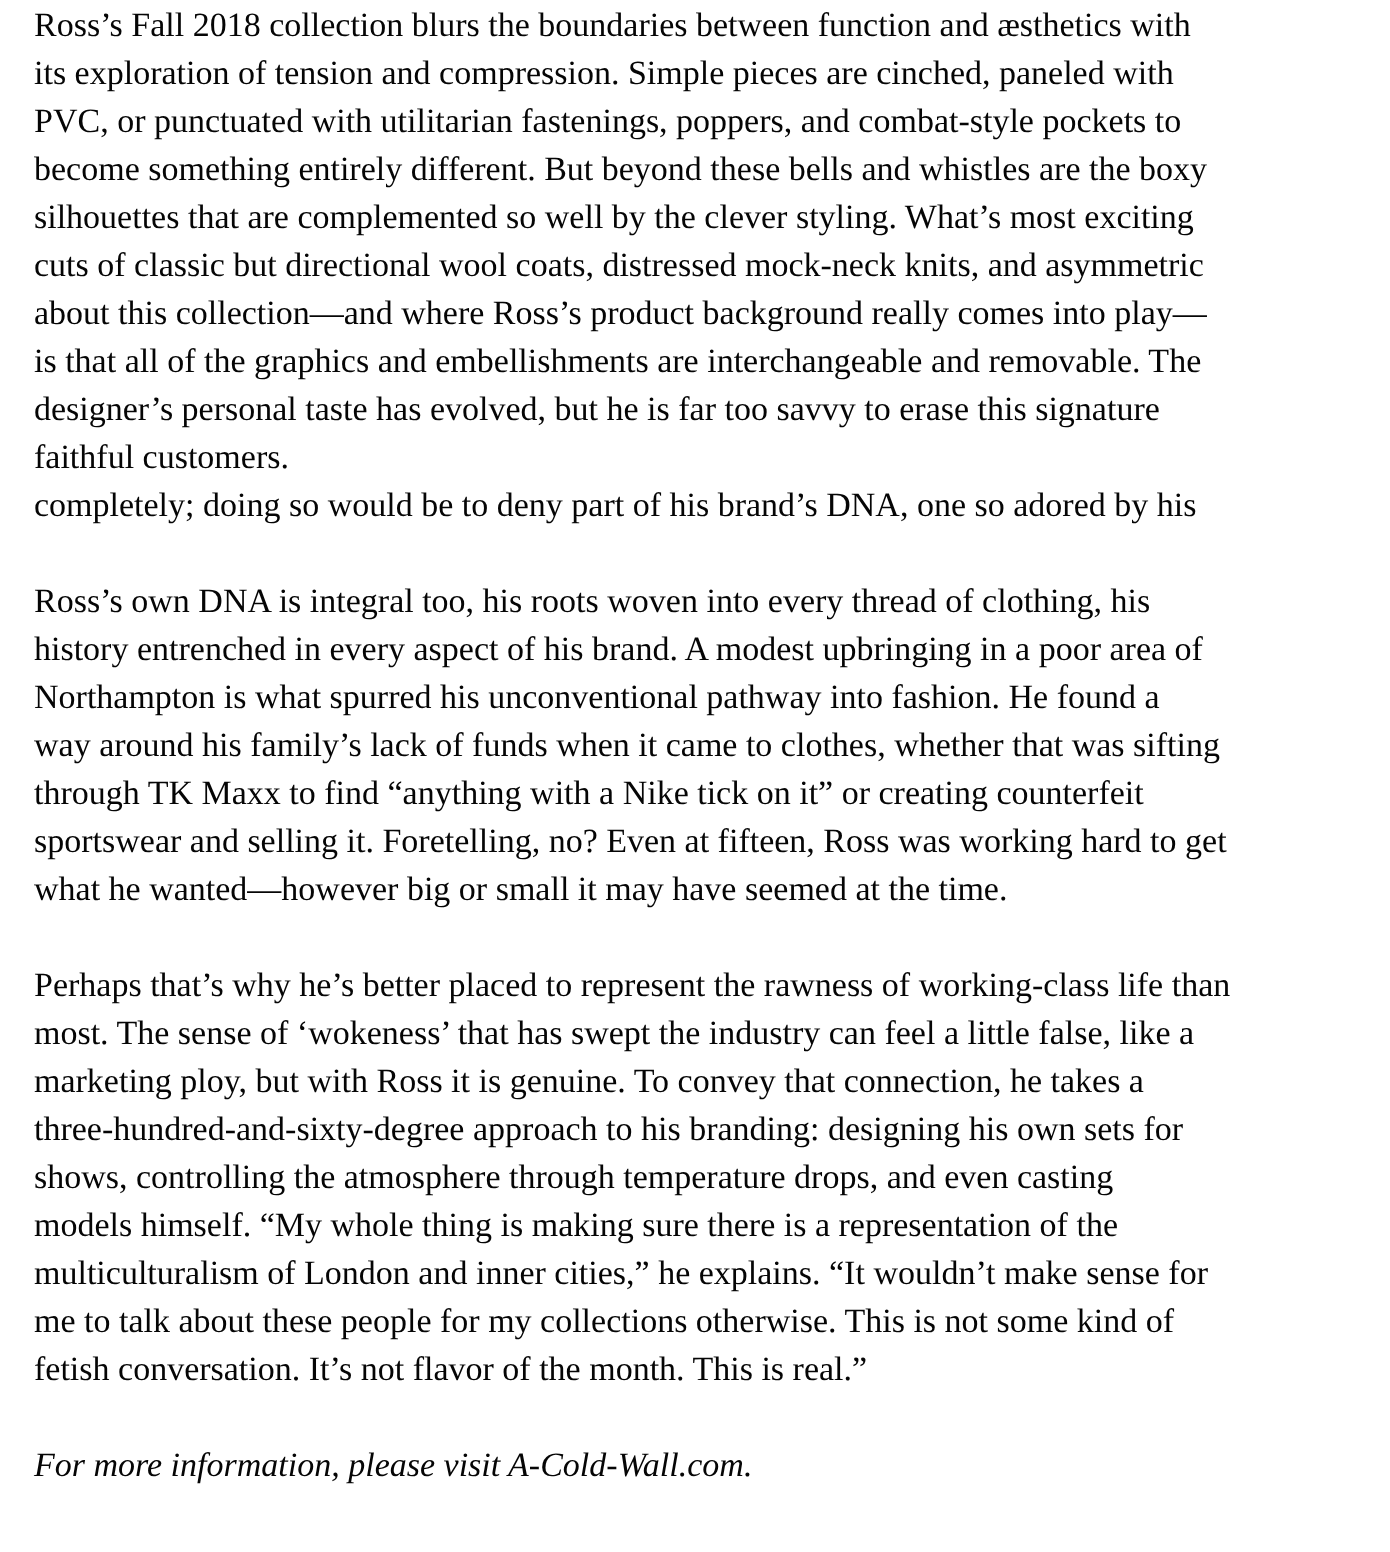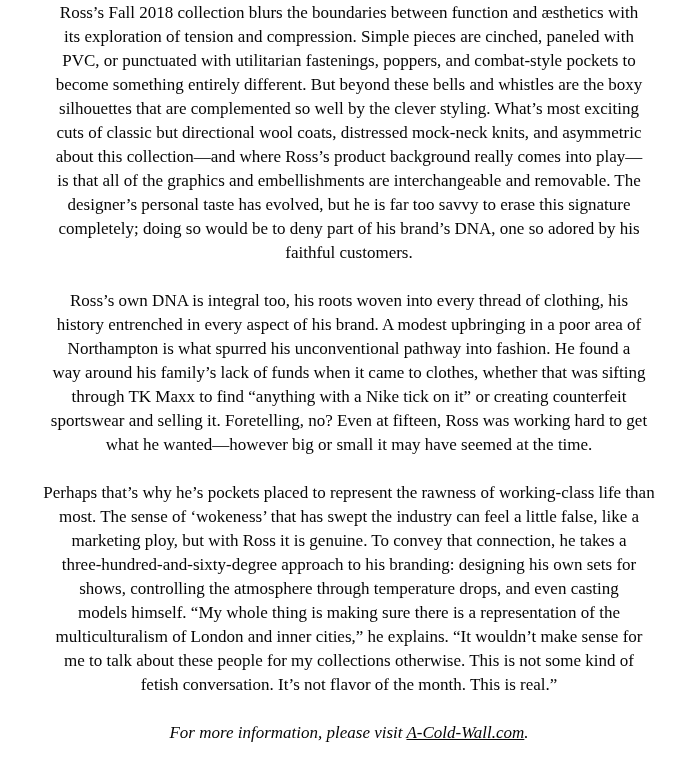--- a/index.html
+++ b/index.html
@@ -7,21 +7,20 @@
     padding: 0;
     background: #ffffff;
   }
   .page {
     position: relative;
     width: 695px;
     height: 776px;
     background: #ffffff;
     overflow: hidden;
     box-sizing: border-box;
-    text-align: center;
   }
   .article {
     padding: 1px 14px 0 17px;
     font-family: "Liberation Serif", "DejaVu Serif", serif;
     font-size: 17px;
     line-height: 24px;
     color: #050505;
   }
   .article p {
     margin: 0 0 24px 0;
@@ -29,54 +28,53 @@
   }
   .line {
     display: block;
     white-space: pre;
   }
   .footer {
     font-style: italic;
   }
   .footer .link {
     color: #050505;
-    text-decoration: underline;
     cursor: pointer;
   }
 </style>
 </head>
 <body>
 
 <div class="page">
   <div class="article">
 
     <p>
         <span class="line">Ross’s Fall 2018 collection blurs the boundaries between function and æsthetics with</span>
         <span class="line">its exploration of tension and compression. Simple pieces are cinched, paneled with</span>
         <span class="line">PVC, or punctuated with utilitarian fastenings, poppers, and combat-style pockets to</span>
         <span class="line">become something entirely different. But beyond these bells and whistles are the boxy</span>
         <span class="line">silhouettes that are complemented so well by the clever styling. What’s most exciting</span>
         <span class="line">cuts of classic but directional wool coats, distressed mock-neck knits, and asymmetric</span>
         <span class="line">about this collection—and where Ross’s product background really comes into play—</span>
         <span class="line">is that all of the graphics and embellishments are interchangeable and removable. The</span>
         <span class="line">designer’s personal taste has evolved, but he is far too savvy to erase this signature</span>
+        <span class="line">faithful customers.</span>
         <span class="line">completely; doing so would be to deny part of his brand’s DNA, one so adored by his</span>
-        <span class="line">faithful customers.</span>
       </p>
       <p>
         <span class="line">Ross’s own DNA is integral too, his roots woven into every thread of clothing, his</span>
         <span class="line">history entrenched in every aspect of his brand. A modest upbringing in a poor area of</span>
         <span class="line">Northampton is what spurred his unconventional pathway into fashion. He found a</span>
         <span class="line">way around his family’s lack of funds when it came to clothes, whether that was sifting</span>
         <span class="line">through TK Maxx to find “anything with a Nike tick on it” or creating counterfeit</span>
         <span class="line">sportswear and selling it. Foretelling, no? Even at fifteen, Ross was working hard to get</span>
         <span class="line">what he wanted—however big or small it may have seemed at the time.</span>
       </p>
       <p>
-        <span class="line">Perhaps that’s why he’s pockets placed to represent the rawness of working-class life than</span>
+        <span class="line">Perhaps that’s why he’s better placed to represent the rawness of working-class life than</span>
         <span class="line">most. The sense of ‘wokeness’ that has swept the industry can feel a little false, like a</span>
         <span class="line">marketing ploy, but with Ross it is genuine. To convey that connection, he takes a</span>
         <span class="line">three-hundred-and-sixty-degree approach to his branding: designing his own sets for</span>
         <span class="line">shows, controlling the atmosphere through temperature drops, and even casting</span>
         <span class="line">models himself. “My whole thing is making sure there is a representation of the</span>
         <span class="line">multiculturalism of London and inner cities,” he explains. “It wouldn’t make sense for</span>
         <span class="line">me to talk about these people for my collections otherwise. This is not some kind of</span>
         <span class="line">fetish conversation. It’s not flavor of the month. This is real.”</span>
       </p>
       <p class="footer"><span>For more information, please visit </span><a class="link">A-Cold-Wall.com</a><span>.</span></p>

